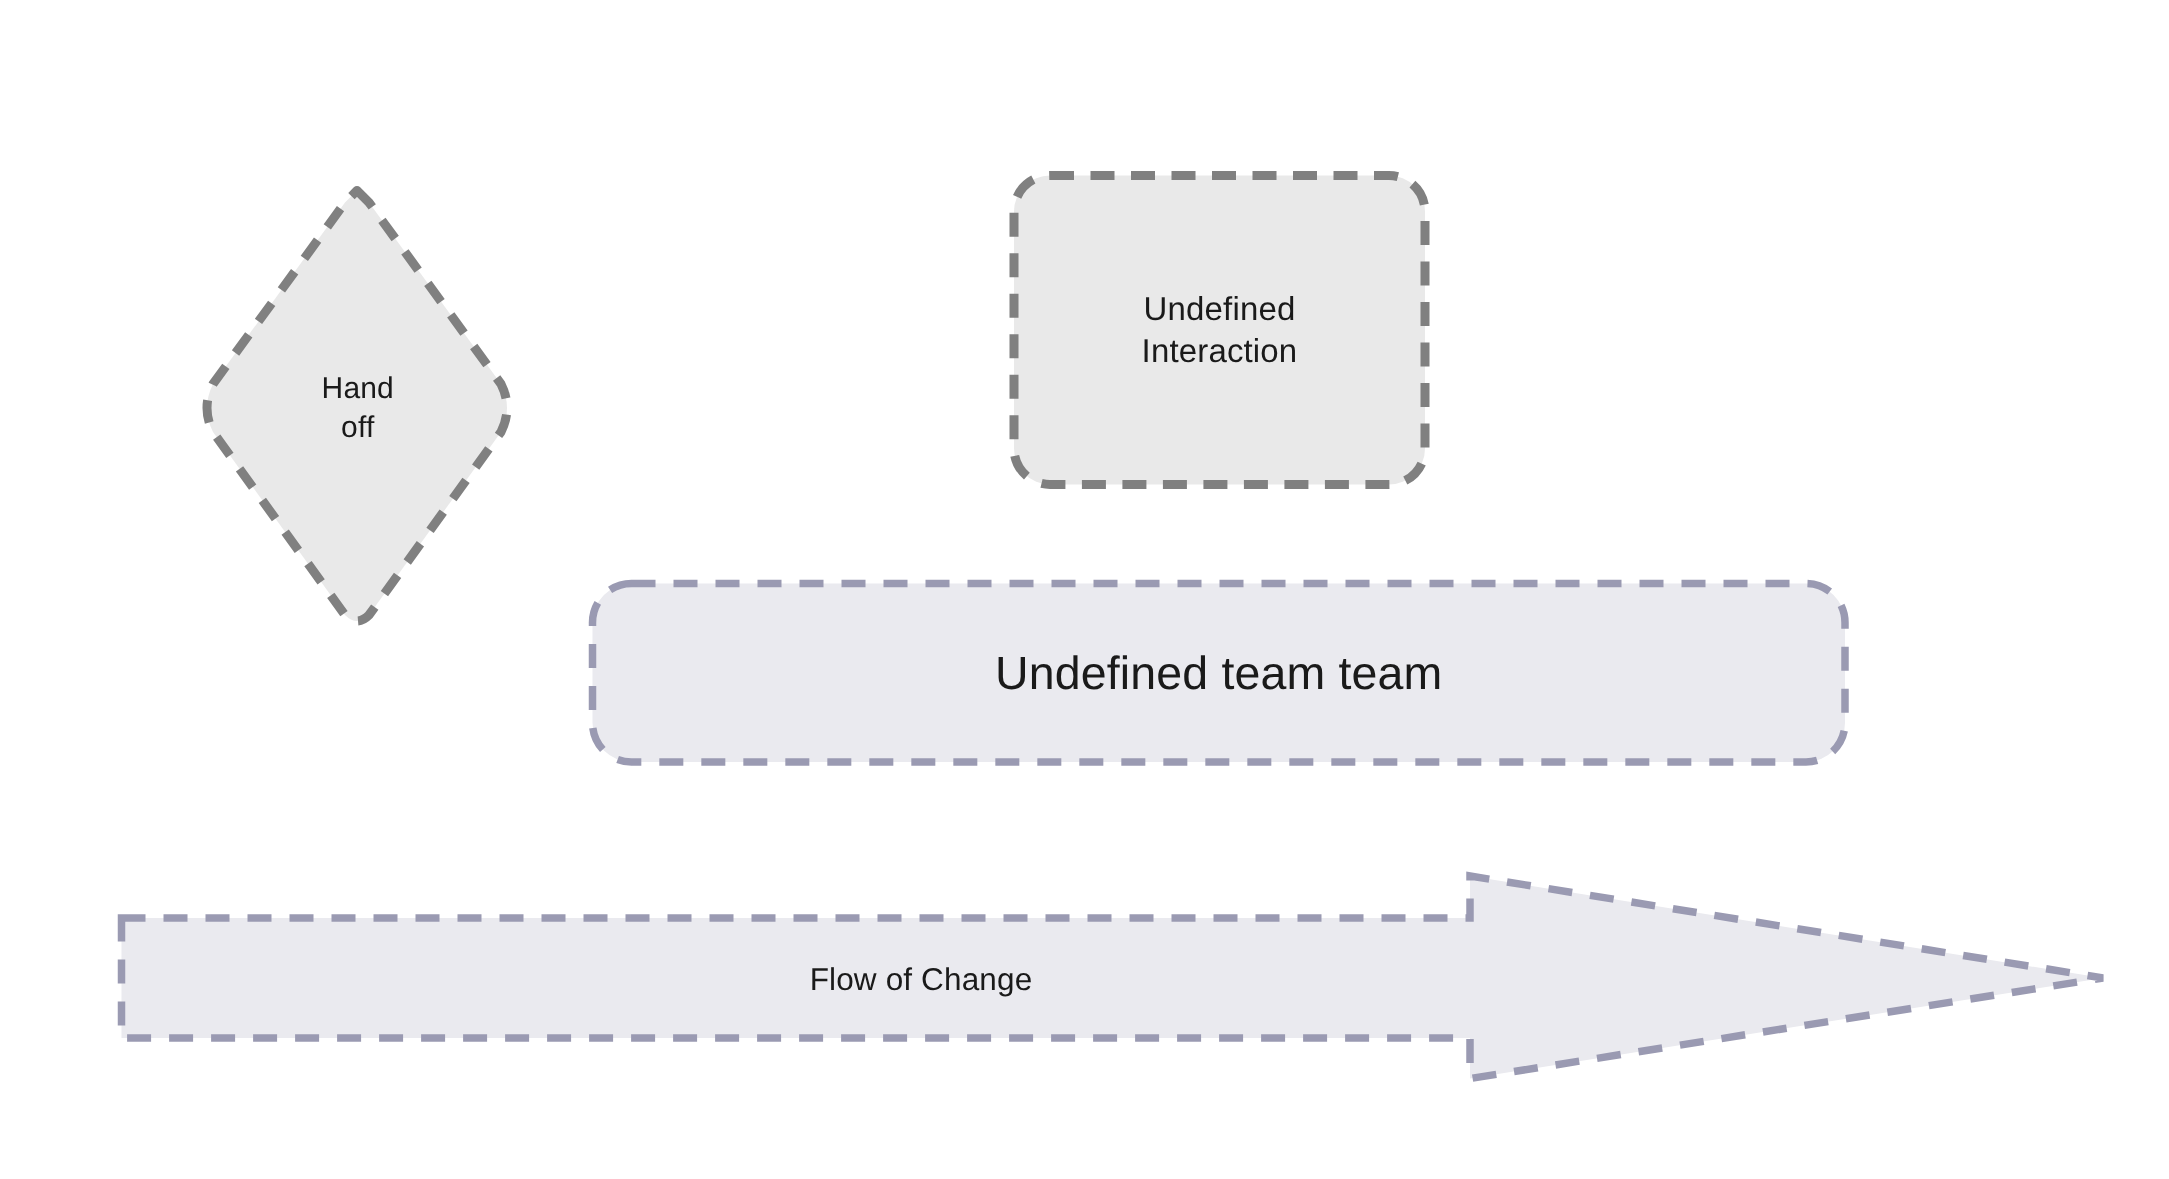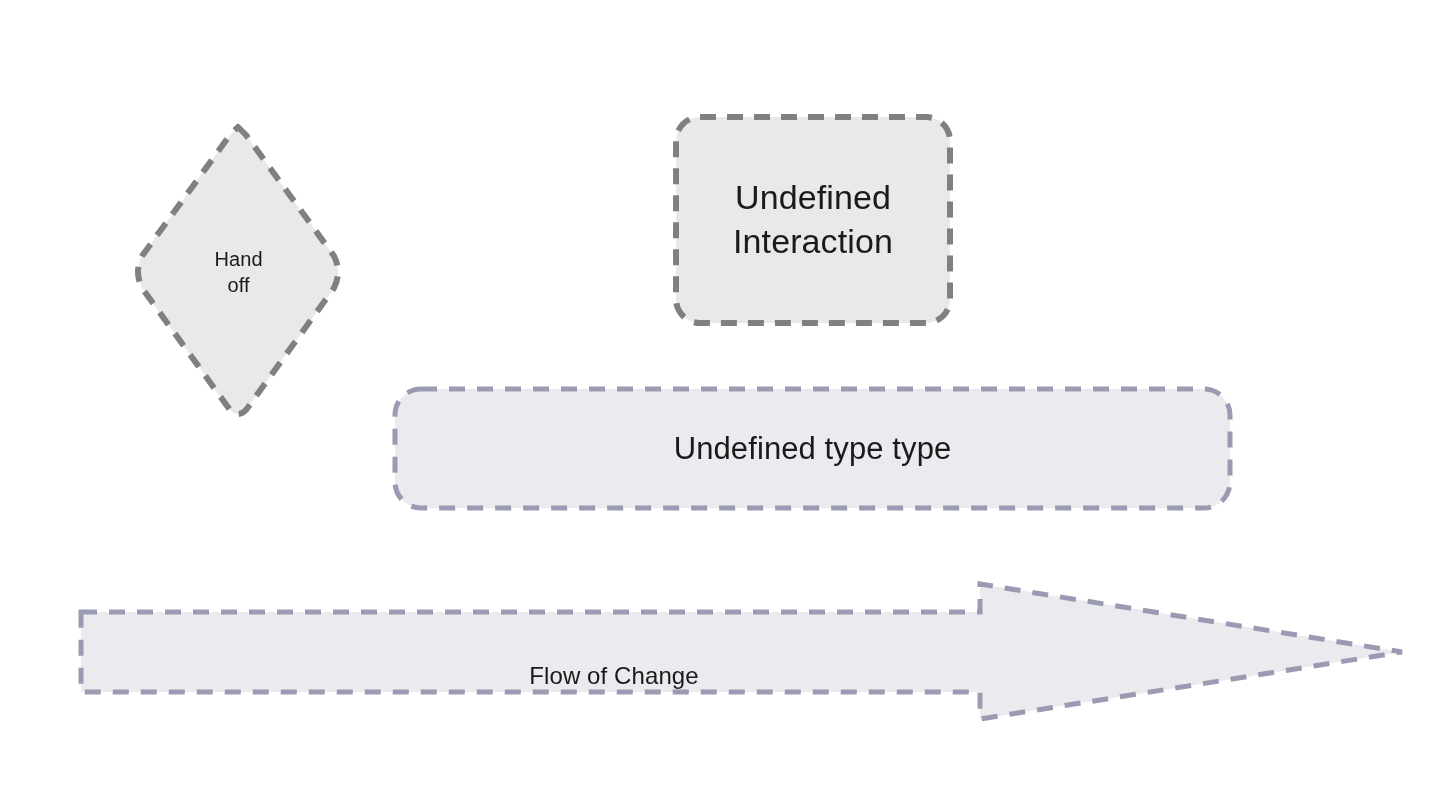--- a/index.html
+++ b/index.html
@@ -44,35 +44,35 @@
     top: 127px;
     width: 207px;
     height: 291px;
     font-size: 20px;
   }
   .label-undefined-interaction {
     left: 676px;
     top: 117px;
     width: 274px;
     height: 206px;
-    font-size: 34px;
+    font-size: 22px;
   }
   .label-undefined-team-type {
     left: 395px;
     top: 389px;
     width: 835px;
     height: 119px;
     font-size: 31px;
   }
   .label-flow-of-change {
     left: 81px;
-    top: 636px;
+    top: 614px;
     width: 1066px;
     height: 80px;
-    font-size: 24px;
+    font-size: 21px;
   }
   .hit-region {
     position: absolute;
     background: transparent;
   }
 </style>
 </head>
 <body>
 
 <div id="canvas">
@@ -102,21 +102,21 @@
              L 980 692
              L 81 692 Z" fill="#eaeaef" stroke="#9a9ab2" stroke-width="5" stroke-dasharray="16 12" stroke-linecap="butt" stroke-linejoin="miter"></path>
   </svg>
 
   <div class="shape-label label-handoff">Hand
 off</div>
 
   <div class="shape-label label-undefined-interaction">Undefined
 Interaction</div>
 
-  <div class="shape-label label-undefined-team-type">Undefined type type</div>
+  <div class="shape-label label-undefined-team-type">Undefined team team</div>
 
   <div class="shape-label label-flow-of-change">Flow of Change</div>
 
   <div class="hit-region" style="left:135px;top:127px;width:207px;height:291px;"></div>
   <div class="hit-region" style="left:676px;top:117px;width:274px;height:206px;"></div>
   <div class="hit-region" style="left:395px;top:389px;width:835px;height:119px;"></div>
   <div class="hit-region" style="left:81px;top:584px;width:1321px;height:135px;"></div>
 
 </div>
 

